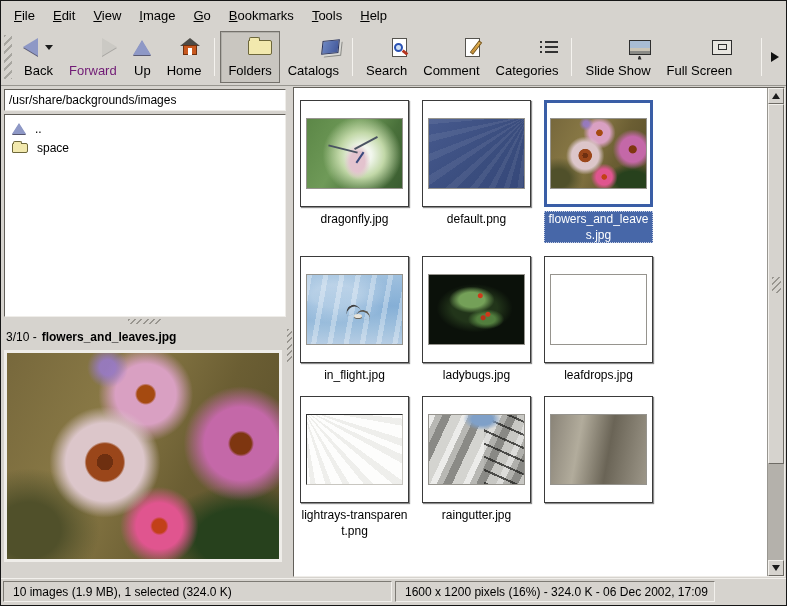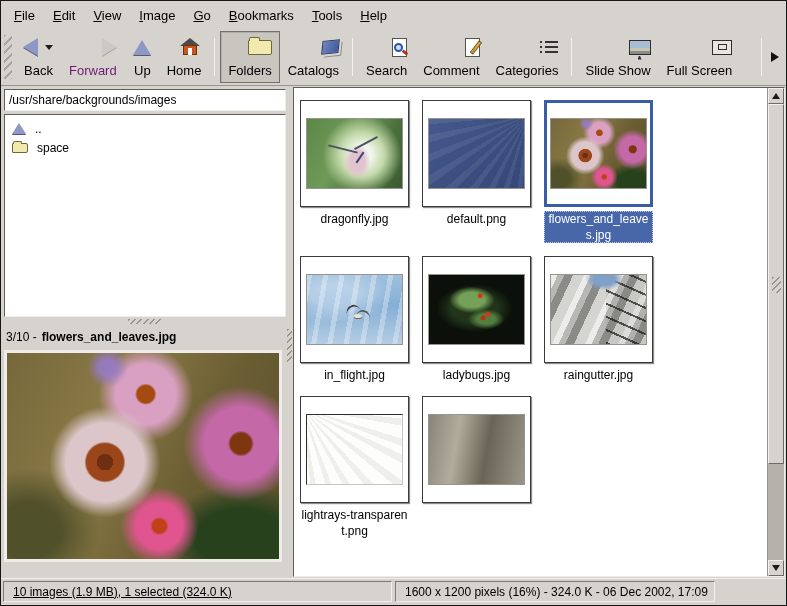--- a/index.html
+++ b/index.html
@@ -163,21 +163,21 @@
   .sb-arrow-up { width:0;height:0;border-left:4px solid transparent;border-right:4px solid transparent;border-bottom:6px solid #1c1c1c; }
   .sb-arrow-down { width:0;height:0;border-left:4px solid transparent;border-right:4px solid transparent;border-top:6px solid #1c1c1c; }
   .sb-thumb { height:360px; flex:0 0 360px; background:#d6d3ce; border:1px solid; border-color:#f2f0ec #6e6b65 #6e6b65 #f2f0ec; position:relative; }
   .sb-thumb::after { content:""; position:absolute; left:3px; top:172px; width:9px; height:16px;
       background: repeating-linear-gradient(135deg, #98958f 0 1.5px, transparent 1.5px 4.5px); }
   .sb-rest { flex:1; }
 
   
   .statusbar { height:27px; flex:0 0 27px; background:#d6d3ce; border-top:1px solid #f2f0ec; display:flex; gap:3px; padding:2px 2px 3px 2px; }
   .sb-panel { border:1px solid; border-color:#7d7a74 #f2f0ec #f2f0ec #7d7a74; display:flex; align-items:center; font-size:12px; padding:0 9px; white-space:nowrap; overflow:hidden; }
-  .sb-left { width:389px; flex:0 0 389px;text-decoration:underline; }
+  .sb-left { width:389px; flex:0 0 389px; }
   .sb-right { width:320px; flex:0 0 320px; }
   .sb-fill { flex:1; }
 </style>
 </head>
 <body>
 
 <div id="window">
 
   <div class="menubar">
     <span class="menu-item">File</span>
@@ -368,33 +368,39 @@
             <div class="thumb-label">in_flight.jpg</div>
           </div>
 
           <div class="thumb">
             <div class="card">
                 <div class="timg img-ladybugs"></div>
               </div>
             <div class="thumb-label">ladybugs.jpg</div>
           </div>
 
+          <div class="thumb">
+            <div class="card">
+                <div class="timg img-leafdrops"></div>
+              </div>
+            <div class="thumb-label">leafdrops.jpg</div>
+          </div>
+
+          <div class="thumb">
+            <div class="card">
+                <div class="timg img-lightrays"></div>
+              </div>
+            <div class="thumb-label">lightrays-transparent.png</div>
+          </div>
 
           <div class="thumb">
             <div class="card">
                 <div class="timg img-raingutter"></div>
               </div>
             <div class="thumb-label">raingutter.jpg</div>
-          </div>
-
-          <div class="thumb">
-            <div class="card">
-                <div class="timg img-lightrays"></div>
-              </div>
-            <div class="thumb-label">lightrays-transparent.png</div>
           </div>
 
 
           <div class="thumb">
             <div class="card">
                 <div class="timg img-partial"></div>
               </div>
             <div class="thumb-label"></div>
           </div>
 

